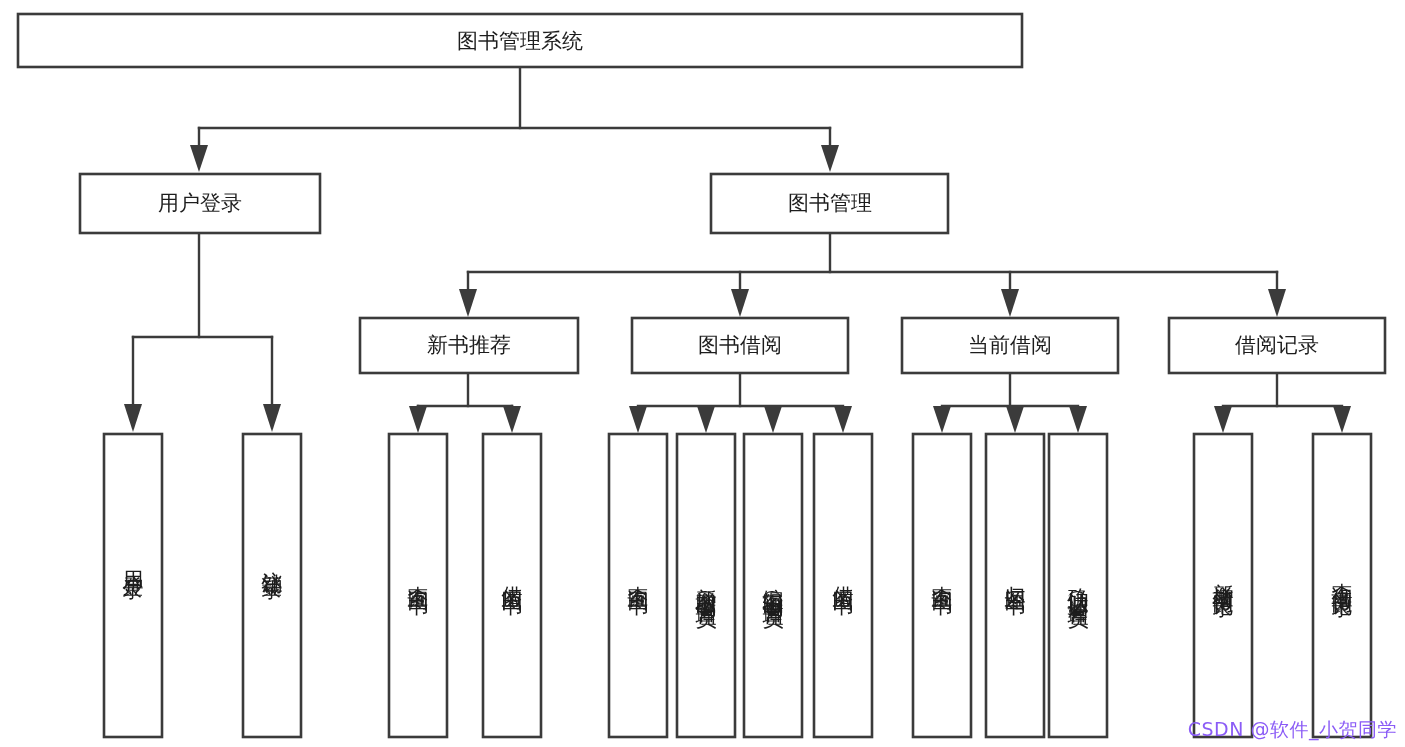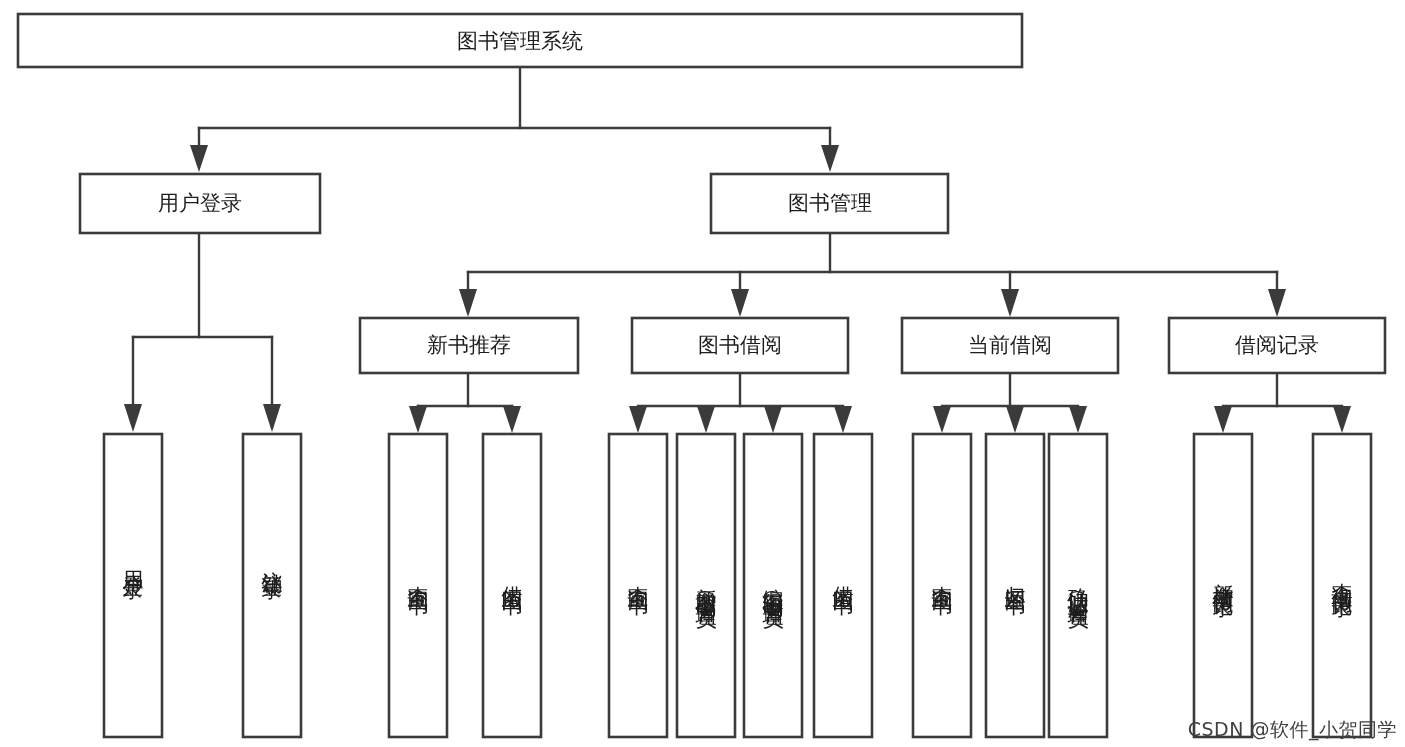--- a/index.html
+++ b/index.html
@@ -58,21 +58,21 @@
     letter-spacing: 3px;
     dominant-baseline: central;
     text-anchor: middle;
   }
   .watermark {
     position: absolute;
     right: 8px;
     bottom: 4px;
     font-family: "DejaVu Sans", "Liberation Sans", sans-serif;
     font-size: 19px;
-    color: #404040;
+    color: #8b5cf6;
     white-space: nowrap;
     letter-spacing: 0.5px;
   }
 </style>
 </head>
 <body>
 
 <div id="diagram-root">
 
   <svg id="tree-svg" viewBox="0 0 1405 747">

